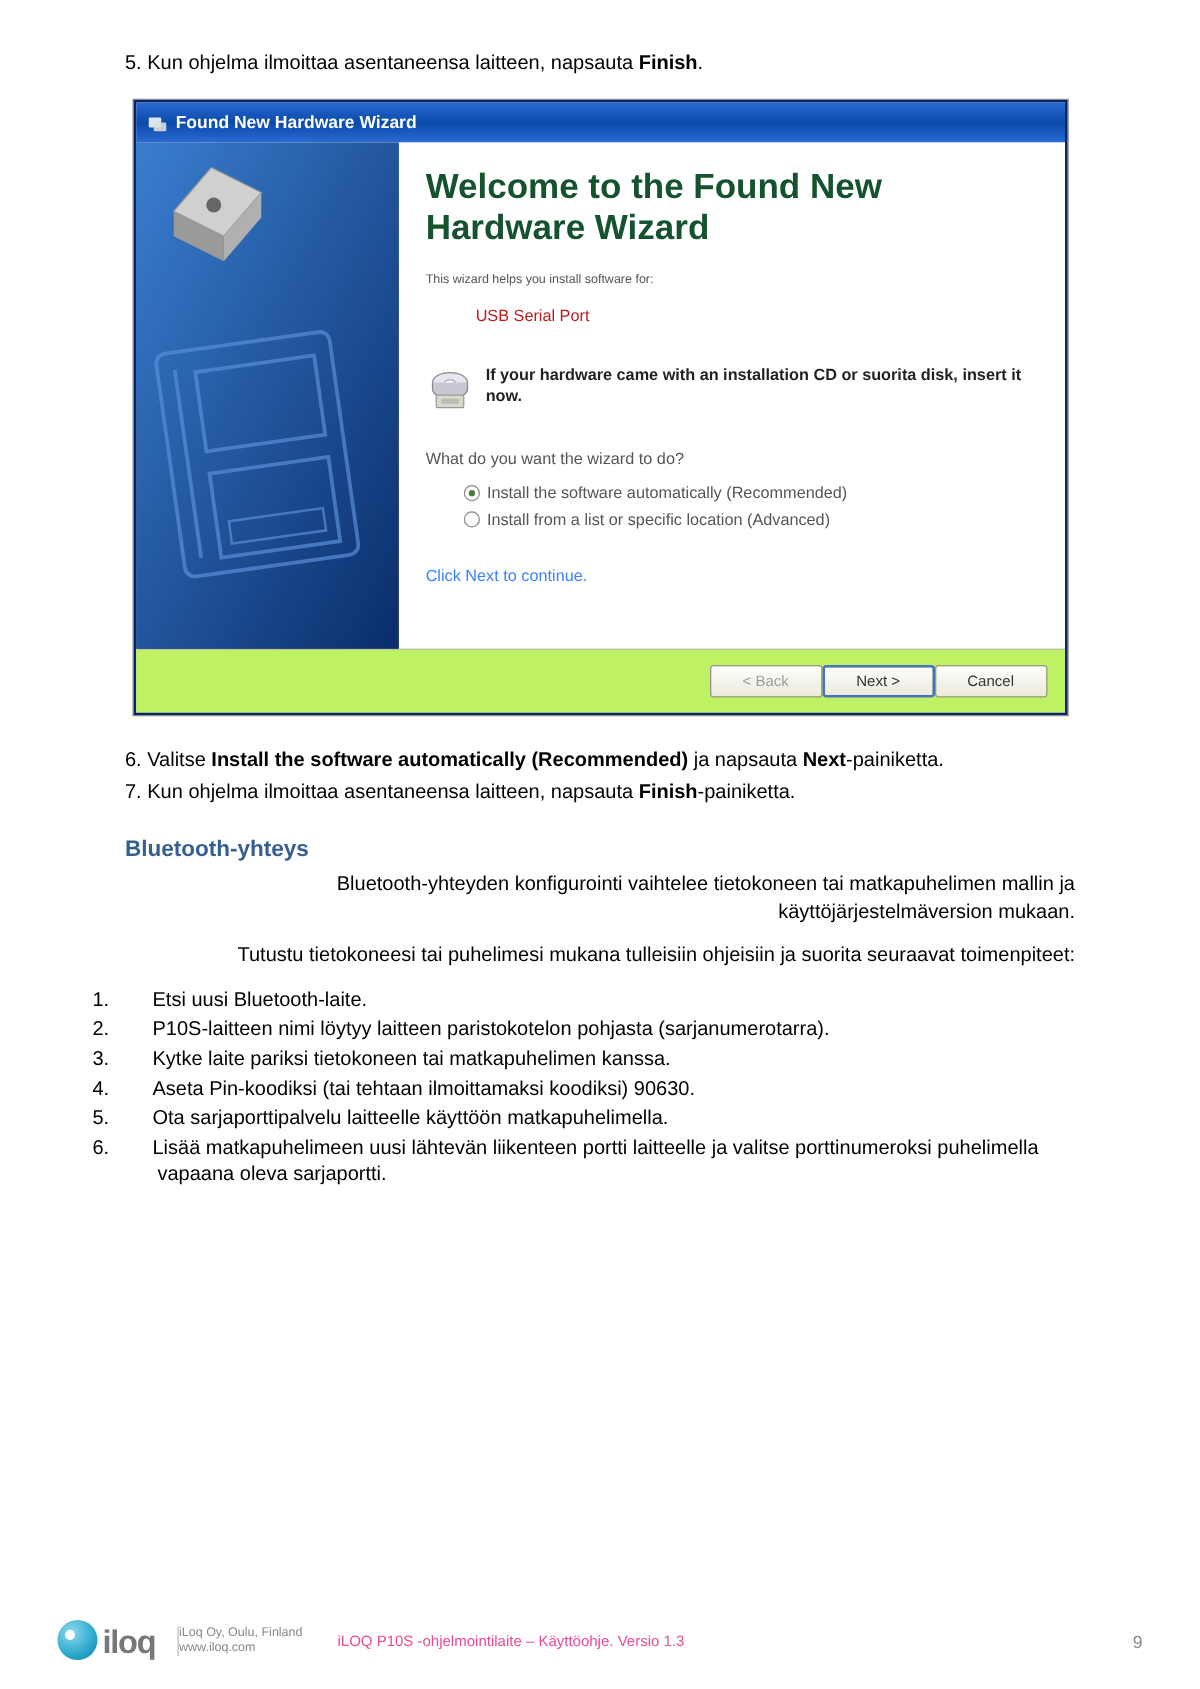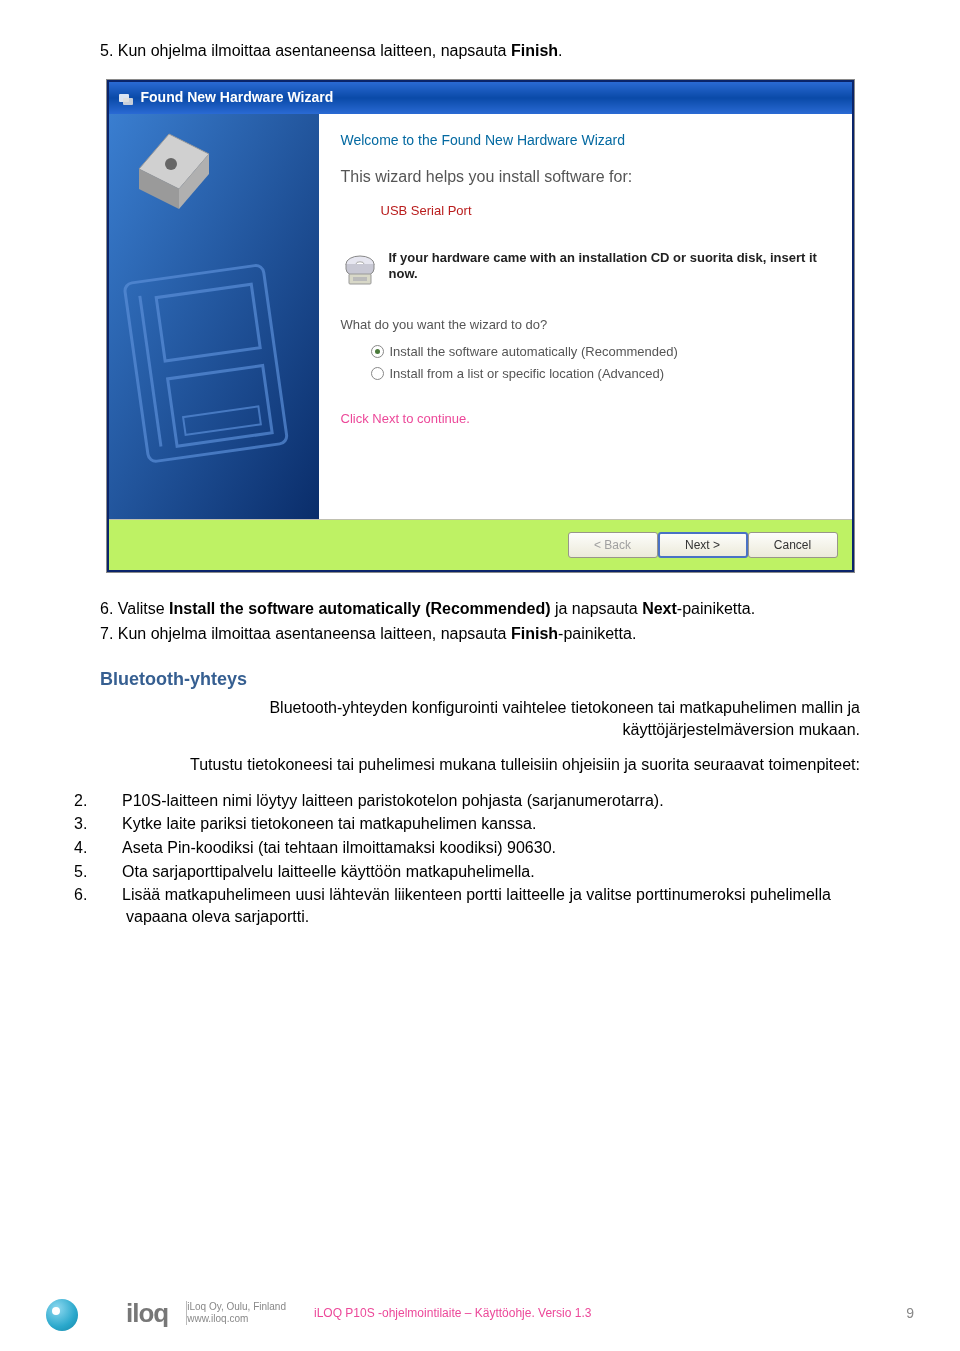--- a/index.html
+++ b/index.html
@@ -51,36 +51,36 @@
     overflow: hidden;
   }
   .side svg { position: absolute; }
   .main {
     flex: 1;
     padding: 18px 20px 10px 22px;
     color: #444;
   }
   .main h2 {
     font-family: Verdana, Arial, sans-serif;
-    font-size: 14px;
-    font-weight: normal;
-    color: #0369a1;
+    font-size: 28px;
+    font-weight: bold;
+    color: #14532d;
     line-height: 1.2;
     margin-bottom: 18px;
   }
-  .main .helps { font-size: 16px; color: #555; margin-bottom: 14px; }
+  .main .helps { font-size: 10px; color: #555; margin-bottom: 14px; }
   .main .device { font-size: 13px; color: #b91c1c; margin-left: 40px; margin-bottom: 30px; }
   .cd-row { display: flex; align-items: flex-start; gap: 10px; margin-bottom: 28px; }
   .cd-icon { width: 38px; height: 38px; flex-shrink: 0; }
   .cd-text { font-weight: bold; color: #222; font-size: 13px; line-height: 1.3; }
   .question { color: #555; font-size: 13px; margin-bottom: 10px; }
   .radio-row { display: flex; align-items: center; gap: 6px; margin-left: 30px; margin-bottom: 4px; color: #555; font-size: 13px; }
   .radio { width: 13px; height: 13px; border: 1px solid #888; border-radius: 50%; display: inline-flex; align-items: center; justify-content: center; background: #fff; }
   .radio.sel::after { content: ""; width: 5px; height: 5px; background: #4a7a3a; border-radius: 50%; }
-  .continue { color: #ec4899; font-size: 13px; margin-top: 28px; }
+  .continue { color: #3b82f6; font-size: 13px; margin-top: 28px; }
   .buttonrow {
     background: #bef264;
     border-top: 1px solid #c0c0b0;
     padding: 12px 14px;
     display: flex; justify-content: flex-end; 
   }
   .btn {
     width: 90px; height: 26px;
     background: linear-gradient(#fdfdfb, #eceada);
     border: 1px solid #98968a;
@@ -99,21 +99,21 @@
   .numlist .li { margin-bottom: 2px; padding-left: 26px; text-indent: -26px; }
   .numlist .li .n { display: inline-block; width: 22px; }
 
   
   .footer {
     position: absolute; left: 0; bottom: 20px;
     width: 960px; padding: 0 46px;
     display: flex; align-items: center;
     font-size: 11px; color: #888;
   }
-  .logo { display: flex; align-items: flex-end; margin-right: 18px; gap: 44px; }
+  .logo { display: flex; align-items: flex-start; margin-right: 18px; }
   .logo-ball {
     width: 32px; height: 32px; border-radius: 50%;
     background: radial-gradient(circle at 35% 30%, #8fd9f0 0%, #2aa8cc 60%, #1786a6 100%);
     position: relative; margin-right: 4px;
   }
   .logo-ball::after {
     content: ""; position: absolute; width: 8px; height: 8px; background: #fff; border-radius: 50%;
     left: 6px; top: 8px;
   }
   .logo-text { font-size: 26px; font-weight: bold; color: #777; letter-spacing: -1px; }
@@ -207,20 +207,21 @@
   <p class="line">
     <span>7.</span>
     <span>Kun ohjelma ilmoittaa asentaneensa laitteen, napsauta </span><span class="bold">Finish</span><span>-painiketta.</span>
   </p>
 </div>
 
 <h3 class="section-h">Bluetooth-yhteys</h3>
 <p class="para">Bluetooth-yhteyden konfigurointi vaihtelee tietokoneen tai matkapuhelimen mallin ja käyttöjärjestelmäversion mukaan.</p>
 <p class="para">Tutustu tietokoneesi tai puhelimesi mukana tulleisiin ohjeisiin ja suorita seuraavat toimenpiteet:</p>
 <div class="numlist">
+  <p class="li"><span class="n">1.</span><span>Etsi uusi Bluetooth-laite.</span></p>
   <p class="li"><span class="n">2.</span><span>P10S-laitteen nimi löytyy laitteen paristokotelon pohjasta (sarjanumerotarra).</span></p>
   <p class="li"><span class="n">3.</span><span>Kytke laite pariksi tietokoneen tai matkapuhelimen kanssa.</span></p>
   <p class="li"><span class="n">4.</span><span>Aseta Pin-koodiksi (tai tehtaan ilmoittamaksi koodiksi) 90630.</span></p>
   <p class="li"><span class="n">5.</span><span>Ota sarjaporttipalvelu laitteelle käyttöön matkapuhelimella.</span></p>
   <p class="li"><span class="n">6.</span><span>Lisää matkapuhelimeen uusi lähtevän liikenteen portti laitteelle ja valitse porttinumeroksi puhelimella vapaana oleva sarjaportti.</span></p>
 </div>
 
 <div class="footer">
   <div class="logo">
     <div class="logo-ball"></div>

